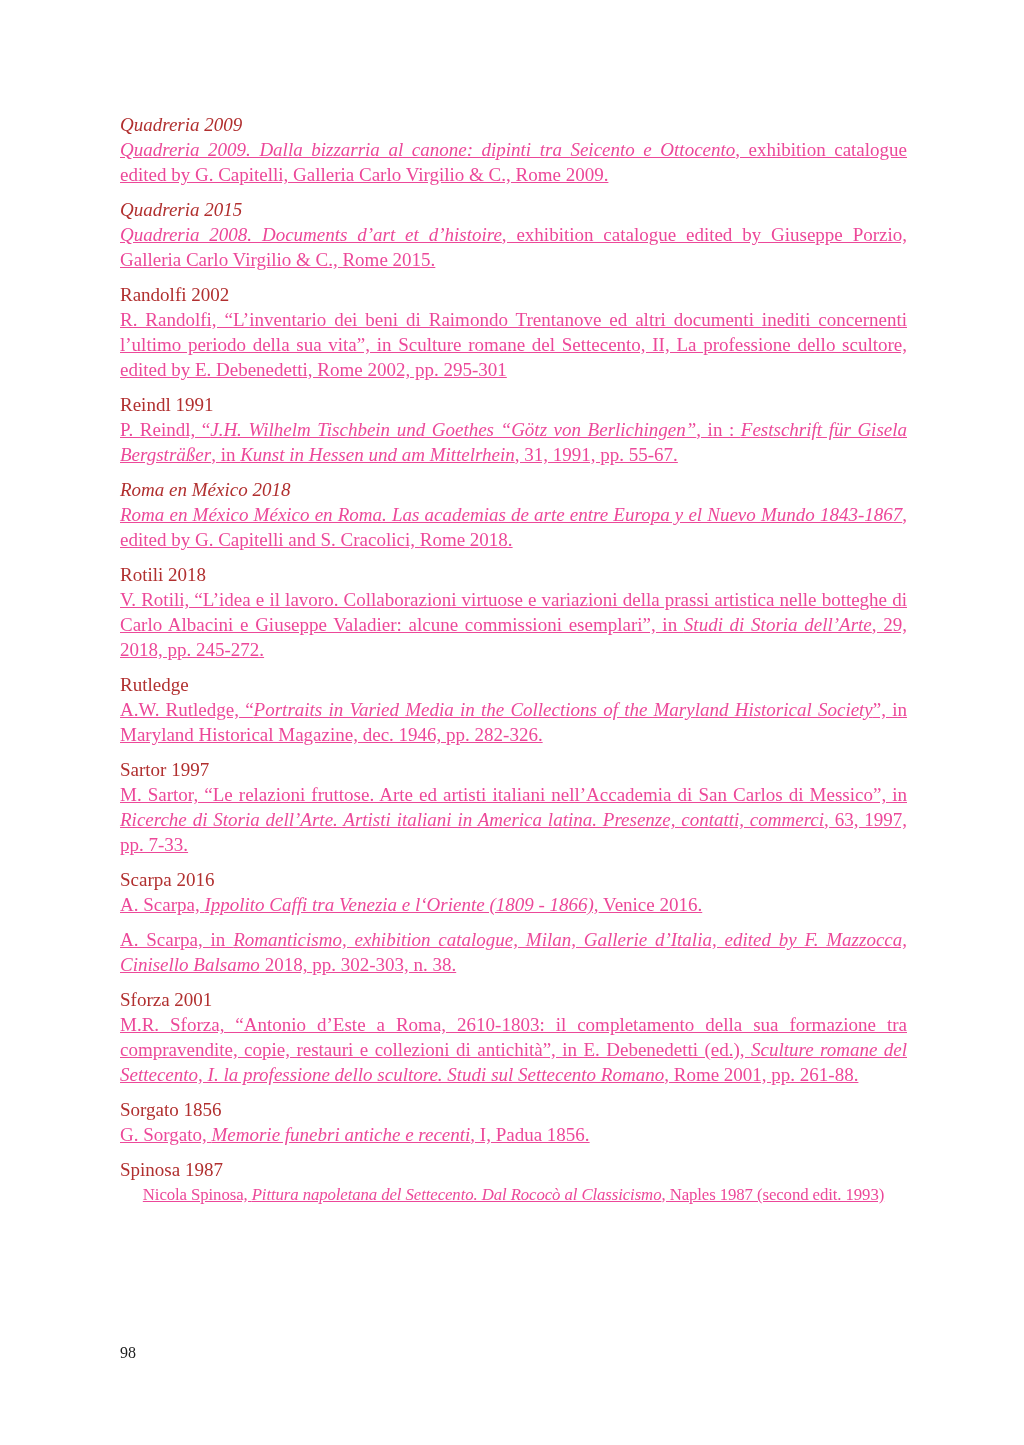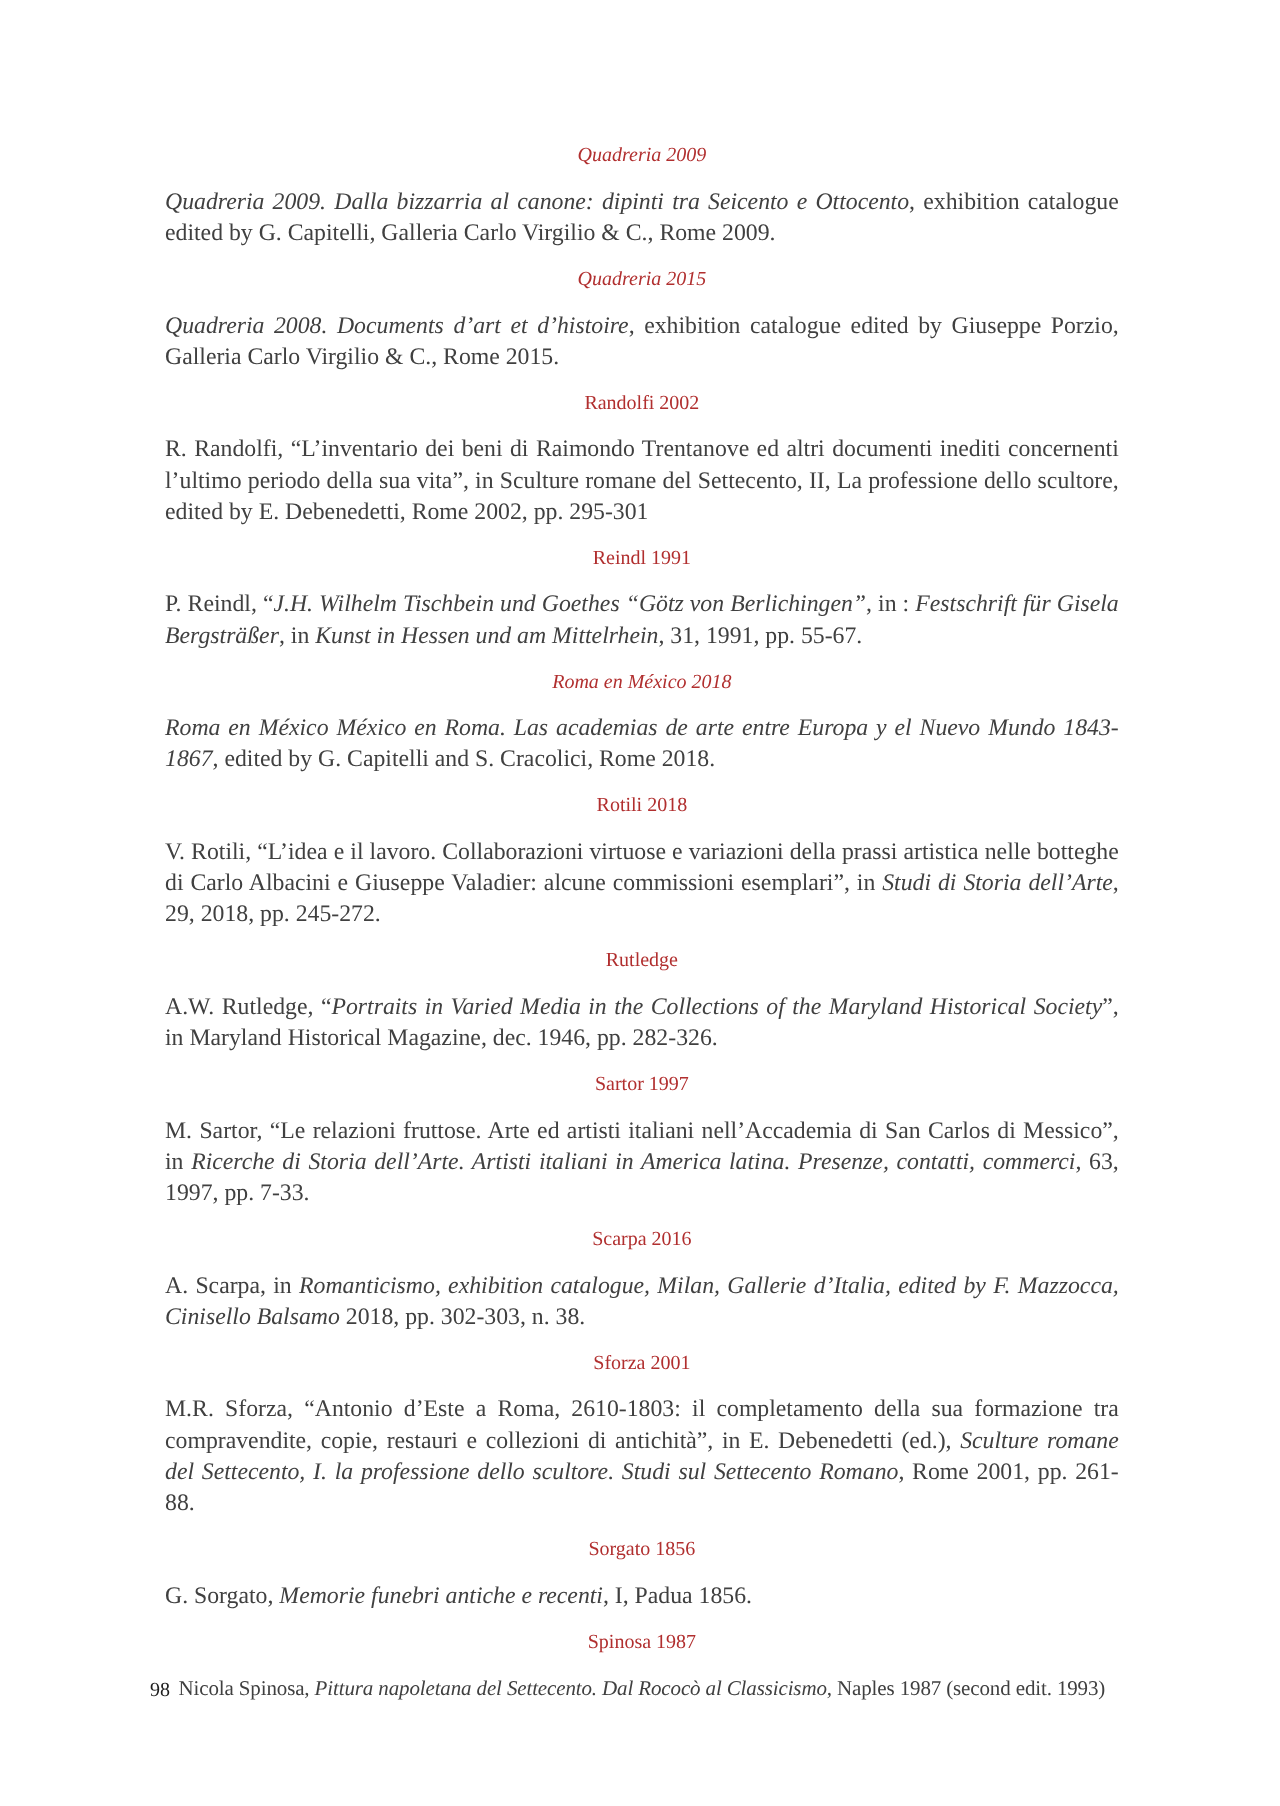--- a/index.html
+++ b/index.html
@@ -21,31 +21,31 @@
     left: 120px;
     top: 112px;
     width: 787px;
   }
   .entry {
     margin: 0 0 10px 0;
   }
   .entry h3 {
     margin: 0;
     font-weight: normal;
-    font-size: 16px;
+    font-size: 19px;
     line-height: 25px;
     color: #b12f2f;
-    text-align: center;
   }
   .entry p {
-    margin: 12px;
+    margin: 0;
     font-size: 19px;
     line-height: 25px;
     text-align: justify;
-    color: #404040;
+    color: #ec4899;
+    text-decoration: underline;
   }
   .it {
     font-style: italic;
   }
   .entry.compact p {
     font-size: 16.8px;
     letter-spacing: -0.1px;
     white-space: nowrap;
     text-align: center;
   }
@@ -90,20 +90,21 @@
       <section class="entry">
         <h3>Rutledge</h3>
         <p><span>A.W. Rutledge, “</span><span class="it">Portraits in Varied Media in the Collections of the Maryland Historical Society</span><span>”, in Maryland Historical Magazine, dec. 1946, pp. 282-326.</span></p>
       </section>
       <section class="entry">
         <h3>Sartor 1997</h3>
         <p><span>M. Sartor, “Le relazioni fruttose. Arte ed artisti italiani nell’Accademia di San Carlos di Messico”, in </span><span class="it">Ricerche di Storia dell’Arte. Artisti italiani in America latina. Presenze, contatti, commerci</span><span>, 63, 1997, pp. 7-33.</span></p>
       </section>
       <section class="entry">
         <h3>Scarpa 2016</h3>
+        <p><span>A. Scarpa, </span><span class="it">Ippolito Caffi tra Venezia e l‘Oriente (1809 - 1866),</span><span> Venice 2016.</span></p>
       </section>
       <section class="entry">
         <p><span>A. Scarpa, in </span><span class="it">Romanticismo, exhibition catalogue, Milan, Gallerie d’Italia, edited by F. Mazzocca, Cinisello Balsamo</span><span> 2018, pp. 302-303, n. 38.</span></p>
       </section>
       <section class="entry">
         <h3>Sforza 2001</h3>
         <p><span>M.R. Sforza, “Antonio d’Este a Roma, 2610-1803: il completamento della sua formazione tra compravendite, copie, restauri e collezioni di antichità”, in E. Debenedetti (ed.), </span><span class="it">Sculture romane del Settecento, I. la professione dello scultore. Studi sul Settecento Romano</span><span>, Rome 2001, pp. 261-88.</span></p>
       </section>
       <section class="entry">
         <h3>Sorgato 1856</h3>

